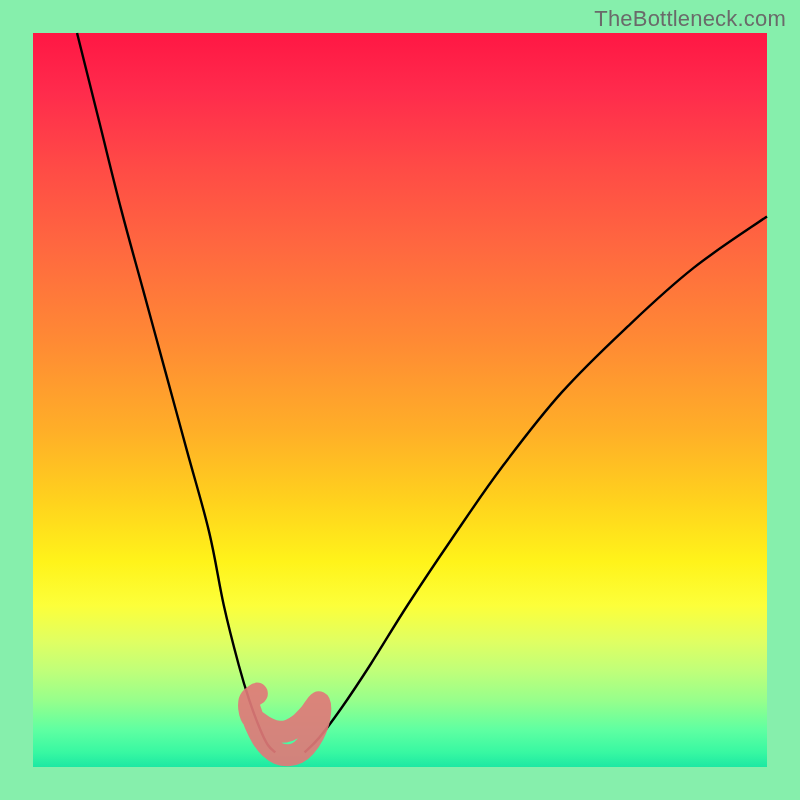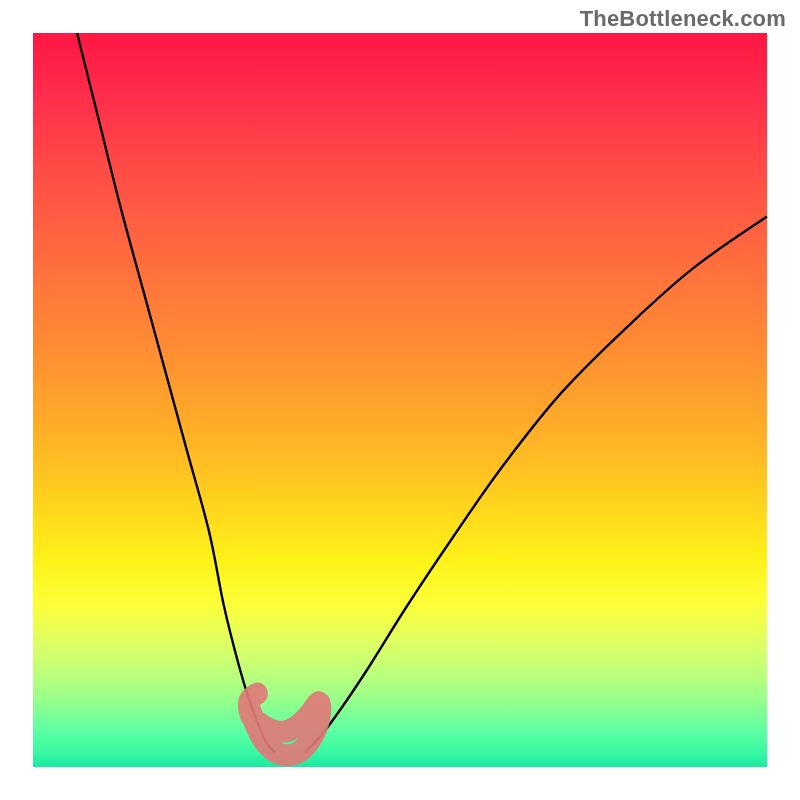--- a/index.html
+++ b/index.html
@@ -10,22 +10,21 @@
     background: #000;
     overflow: hidden;
     font-family: Arial, Helvetica, sans-serif;
   }
   .frame {
     position: absolute;
     left: 0;
     top: 0;
     width: 800px;
     height: 800px;
-    background: #ffffff;
-    font-weight: bold;
+    background: #86efac;
   }
   .plot-area {
     position: absolute;
     left: 33px;
     top: 33px;
     width: 734px;
     height: 734px;
     
     background: linear-gradient(
       to bottom,

